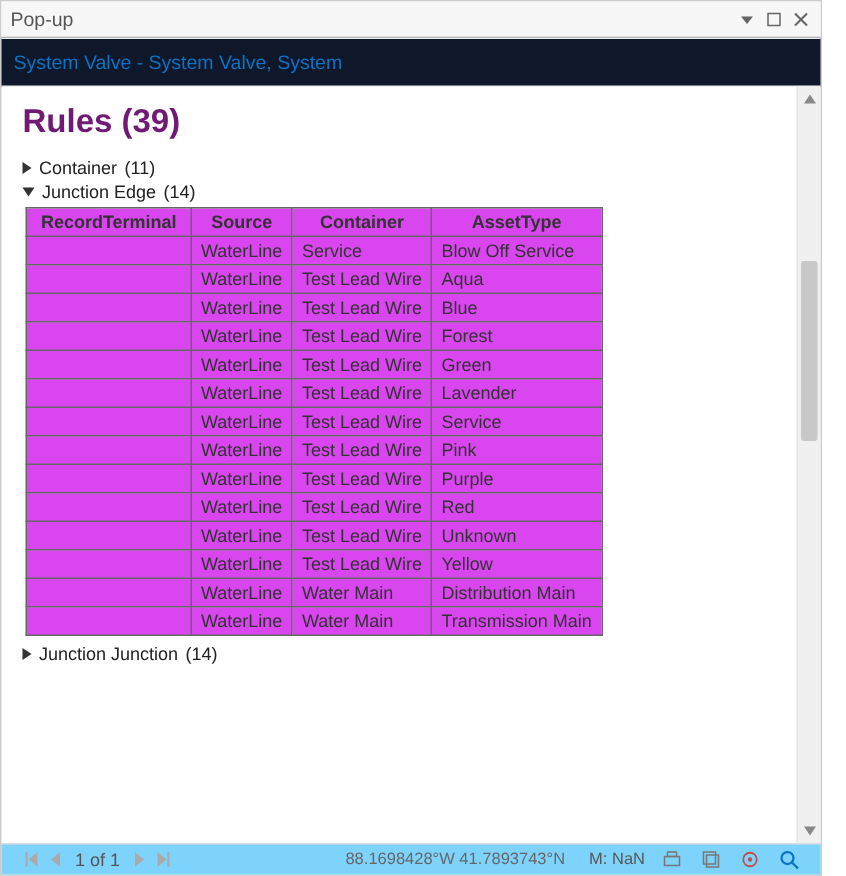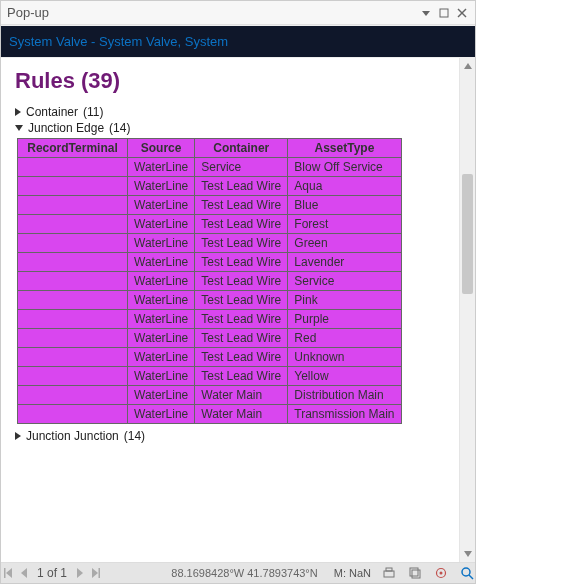--- a/index.html
+++ b/index.html
@@ -1,17 +1,17 @@
 <!DOCTYPE html>
 <html><head>
 <meta charset="utf-8">
 <style>
   * { box-sizing: border-box; }
   html, body { margin: 0; padding: 0; font-family: "Segoe UI", Tahoma, sans-serif; font-size: 12px; color: #333; background: #fff; }
-  .panel { width: 476px; height: 584px; border: 1px solid #ccc; display: flex; flex-direction: column; position: relative; }
+  .panel { width: 548px; height: 584px; border: 1px solid #ccc; display: flex; flex-direction: column; position: relative; }
   .titlebar { display: flex; align-items: center; padding: 4px 6px; border-bottom: 1px solid #e0e0e0; background: #f7f7f7; }
   .titlebar .title { flex: 1; font-size: 13px; color: #555; }
   .titlebar .ico { width: 14px; height: 14px; display: inline-flex; align-items: center; justify-content: center; margin-left: 4px; color: #666; cursor: default; }
   .tree { padding: 4px 6px 6px 6px; }
   .tree-row { display: flex; align-items: center; gap: 4px; padding: 1px 0; }
   .tree-ind { display: inline-block; width: 14px; }
   .tri { display: inline-block; width: 0; height: 0; }
   .tri.down { border-left: 4px solid transparent; border-right: 4px solid transparent; border-top: 6px solid #555; }
   .tri.right { border-top: 4px solid transparent; border-bottom: 4px solid transparent; border-left: 6px solid #888; }
   .tree-sel { flex: 1; background: #d6ecff; border: 1px solid #7cb7e8; padding: 0 4px; }
@@ -24,21 +24,21 @@
   .fake-scroll .btn svg { fill: #888; }
   .fake-scroll .track { position: absolute; top: 16px; bottom: 16px; left: 0; right: 0; }
   .fake-scroll .thumb { position: absolute; left: 2px; right: 2px; top: 100px; height: 120px; background: #c8c8c8; border-radius: 2px; }
   h2.rules { margin: 4px 0 10px 0; font-size: 22px; font-weight: bold; color: #701a75; }
   .grp { display: flex; align-items: center; gap: 5px; padding: 1px 0; color: #222; }
   table.rules { border-collapse: collapse; margin: 2px 0 4px 2px; }
   table.rules th, table.rules td { border: 1px solid #666; padding: 2px 6px; font-size: 12px; background: #d946ef; }
   table.rules th { font-weight: bold; text-align: center; }
   table.rules th:nth-child(1), table.rules td:nth-child(1) { min-width: 110px; }
   table.rules td { white-space: nowrap; }
-  .statusbar { display: flex; align-items: center; border-top: 1px solid #ddd; padding: 2px 0; background: #e5e5e5; gap: 6px; }
+  .statusbar { display: flex; align-items: center; border-top: 1px solid #ddd; padding: 2px 13px; background: #7dd3fc; gap: 6px; }
   .statusbar .nav { display: flex; align-items: center; gap: 2px; }
   .sbtn { width: 14px; height: 14px; display: inline-flex; align-items: center; justify-content: center; color: #888; }
   .statusbar .spacer { flex: 1; }
   .statusbar .coords { color: #666; font-size: 11px; }
   .statusbar .meta { color: #555; font-size: 11px; margin-left: 10px; }
   .statusbar .tool { width: 16px; height: 16px; display: inline-flex; align-items: center; justify-content: center; margin-left: 4px; }
   svg { display: block; }
 </style>
 </head>
 <body>

